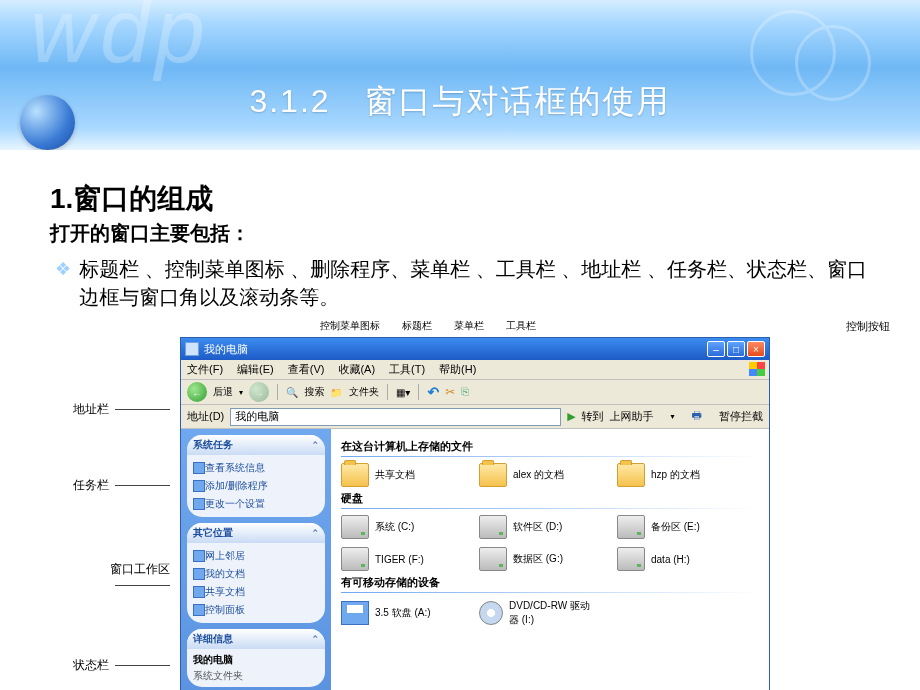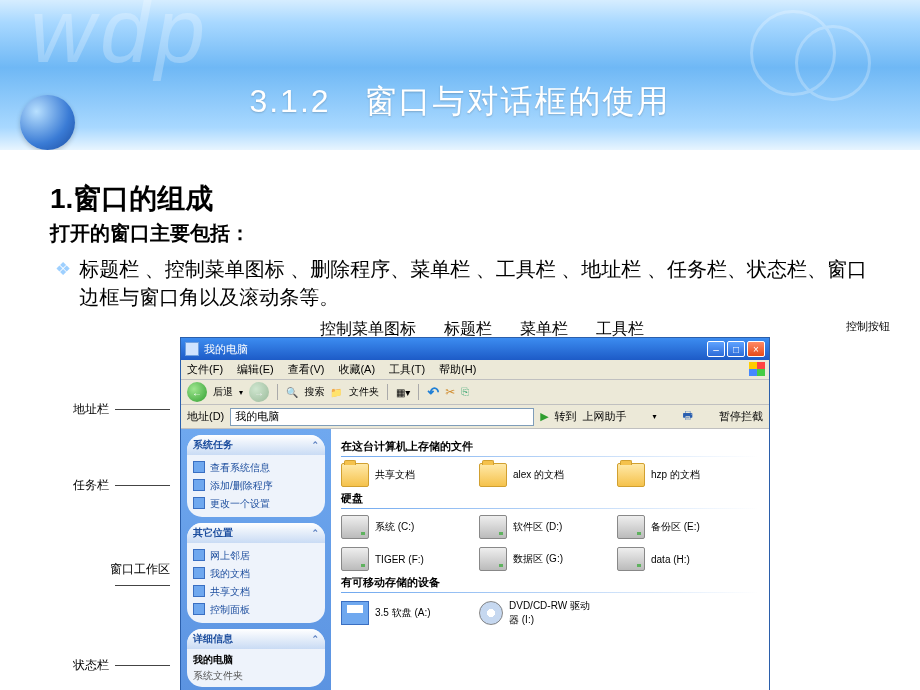--- a/index.html
+++ b/index.html
@@ -61,21 +61,21 @@
   .bullet-diamond { color: #9ed0ff; font-size: 18px; line-height: 28px; }
   .bullet-text { font-size: 20px; color: #000; line-height: 28px; }
 
   
   .diagram {
     position: relative;
     margin: 8px 0 0 130px;
     width: 720px;
     font-size: 11px;
   }
-  .top-labels { position: absolute; top: 0; left: 140px; display: flex; gap: 28px; font-size: 16px; color: #000; }
+  .top-labels { position: absolute; top: 0; left: 140px; display: flex; gap: 22px; font-size: 10px; color: #000; }
   .right-label { position: absolute; top: 0; right: 10px; font-size: 11px; color: #000; text-align: center; }
   .left-labels { position: absolute; left: -130px; top: 0; width: 120px; }
   .left-label { position: absolute; right: 0; font-size: 12px; color: #000; text-align: right; width: 120px; }
   .left-label .line { display: inline-block; vertical-align: middle; width: 55px; border-top: 1px solid #444; margin-left: 6px; }
 
   .window {
     position: relative;
     top: 18px;
     width: 590px;
     border: 1px solid #2b5fab;
@@ -129,21 +129,21 @@
 
   .addressbar {
     background: #ece9d8; border-bottom: 1px solid #c0c0c0;
     padding: 2px 6px; display: flex; align-items: center; gap: 6px;
   }
   .addressbar input {
     flex: 1; height: 18px; border: 1px solid #7f9db9; padding: 0 4px; font-size: 11px;
     background: #fff;
   }
   .addressbar .go { color: #2f9e2f; }
-  .addressbar .right-tools { display: flex; gap: 26px; align-items: center; }
+  .addressbar .right-tools { display: flex; gap: 17px; align-items: center; }
 
   .body {
     display: flex; min-height: 280px;
   }
   .sidebar {
     width: 150px;
     background: linear-gradient(180deg, #6fa8ef 0%, #5a92e0 100%);
     padding: 6px;
     display: flex; flex-direction: column; gap: 6px;
   }
@@ -152,21 +152,21 @@
     font-size: 10px;
   }
   .panel .phead {
     background: linear-gradient(180deg, #ffffff 0%, #c9dbf4 100%);
     color: #1d4e9e; font-weight: bold;
     padding: 3px 6px;
     display: flex; justify-content: space-between; align-items: center;
   }
   .panel .phead .chev { color: #5a7fc0; font-size: 9px; }
   .panel .pbody { padding: 4px 6px; }
-  .panel .pitem { display: flex; gap: 5px; padding: 2px 0; color: #1d4e9e; }
+  .panel .pitem { display: flex; align-items: center; padding: 2px 0; color: #1d4e9e; }
   .panel .pitem .pi { width: 12px; height: 12px; background: #6fa8ef; border: 1px solid #3a6fc2; }
   .panel .pdesc { color: #555; font-size: 10px; padding-top: 2px; }
 
   .main {
     flex: 1; background: #fff; padding: 6px 10px;
   }
   .section-title { font-weight: bold; font-size: 11px; margin: 4px 0 2px 0; }
   .hr { height: 1px; background: linear-gradient(90deg, #6fa8ef, rgba(111,168,239,0)); margin-bottom: 6px; }
   .grid { display: flex; flex-wrap: wrap; gap: 8px 18px; }
   .item { display: flex; align-items: center; gap: 6px; width: 120px; font-size: 10px; color: #000; }

